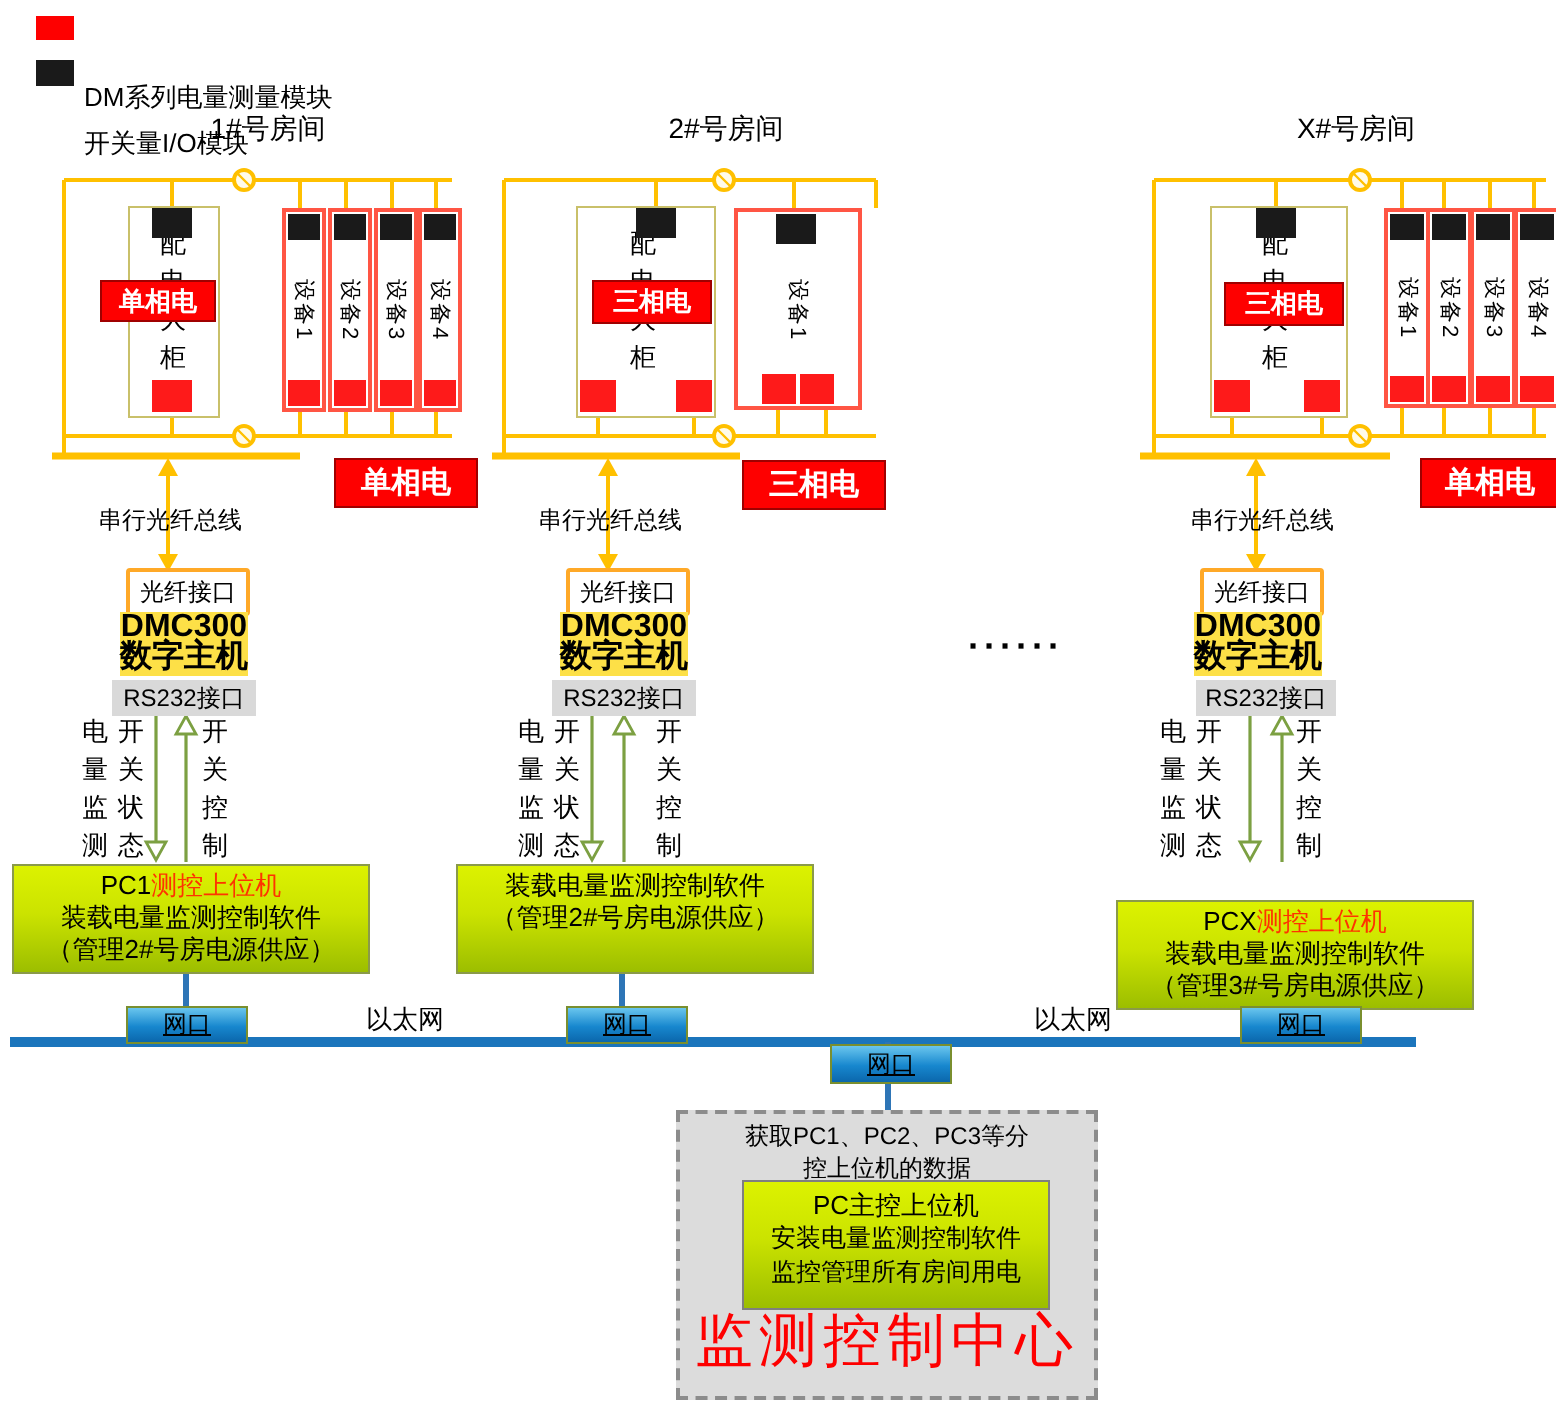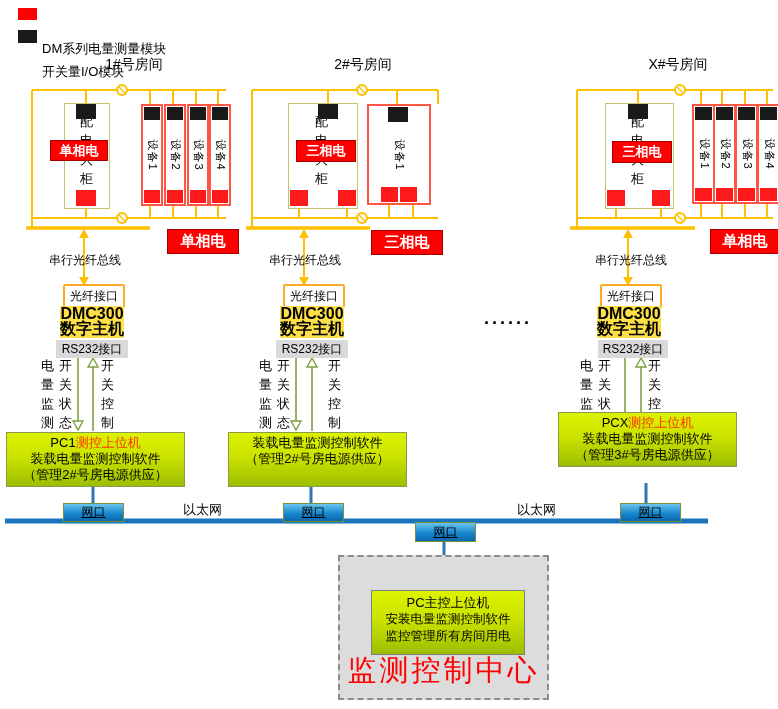--- a/index.html
+++ b/index.html
@@ -245,32 +245,36 @@
   <div class="dmc" style="left:597px;top:306px;width:64px;height:32px;">
     <div>DMC300</div>
     <div>数字主机</div>
   </div>
   <div class="rs232" style="left:598px;top:340px;width:70px;height:18px;">RS232接口</div>
 
   <div class="vtext" style="left:579px;top:356px;">电量监测</div>
   <div class="vtext" style="left:597px;top:356px;">开关状态</div>
   <div class="vtext" style="left:647px;top:356px;">开关控制</div>
 
-  <div class="pcbox" style="left:558px;top:412px;width:177px;height:51px;">
+  <div class="pcbox" style="left:558px;top:450px;width:177px;height:51px;">
     <div><span>PCX</span><span class="red">测控上位机</span></div>
     <div>装载电量监测控制软件</div>
     <div>（管理3#号房电源供应）</div>
   </div>
   <div class="port" style="left:620px;top:503px;width:59px;height:17px;">网口</div>
 
   <div class="eth-label" style="left:183px;top:501px;">以太网</div>
   <div class="eth-label" style="left:517px;top:501px;">以太网</div>
   <div class="port" style="left:415px;top:522px;width:59px;height:18px;">网口</div>
 
   <div class="center-box" style="left:338px;top:555px;width:207px;height:141px;">
+    <div class="caption">
+      <div>获取PC1、PC2、PC3等分</div>
+      <div>控上位机的数据</div>
+    </div>
     <div class="main-pc">
       <div class="l1">PC主控上位机</div>
       <div>安装电量监测控制软件</div>
       <div>监控管理所有房间用电</div>
     </div>
     <div class="center-title">监测控制中心</div>
   </div>
 
 </div>
 

